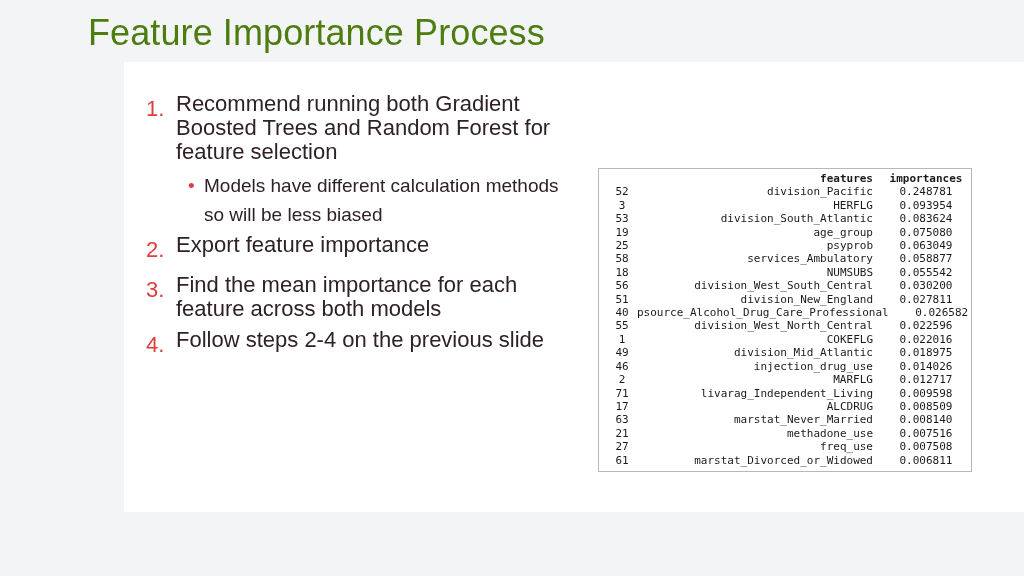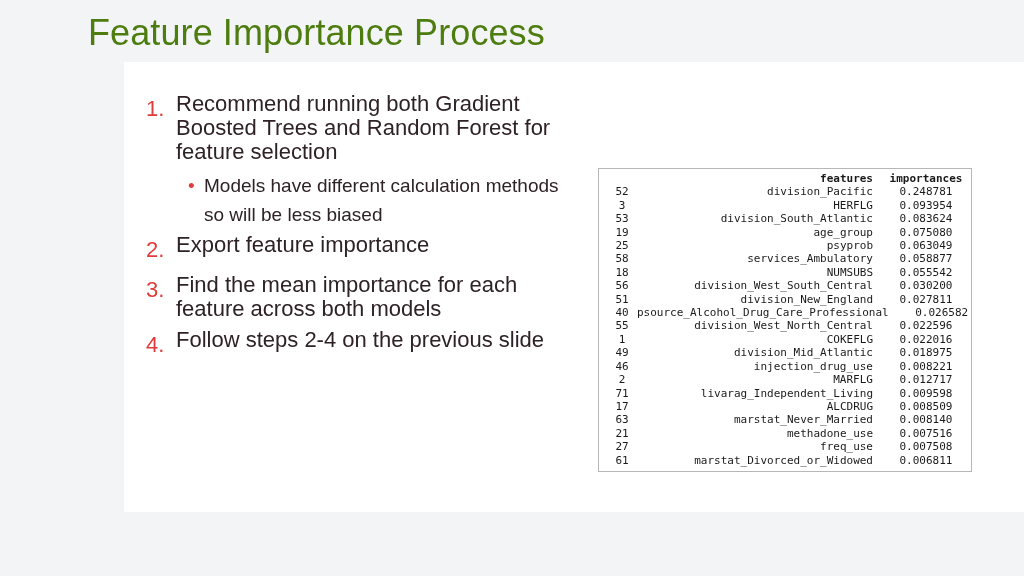--- a/index.html
+++ b/index.html
@@ -236,21 +236,21 @@
         <div class="df-imp">0.022016</div>
       </div>
       <div class="df-row">
         <div class="df-idx">49</div>
         <div class="df-feat">division_Mid_Atlantic</div>
         <div class="df-imp">0.018975</div>
       </div>
       <div class="df-row">
         <div class="df-idx">46</div>
         <div class="df-feat">injection_drug_use</div>
-        <div class="df-imp">0.008221</div>
+        <div class="df-imp">0.014026</div>
       </div>
       <div class="df-row">
         <div class="df-idx">2</div>
         <div class="df-feat">MARFLG</div>
         <div class="df-imp">0.012717</div>
       </div>
       <div class="df-row">
         <div class="df-idx">71</div>
         <div class="df-feat">livarag_Independent_Living</div>
         <div class="df-imp">0.009598</div>

